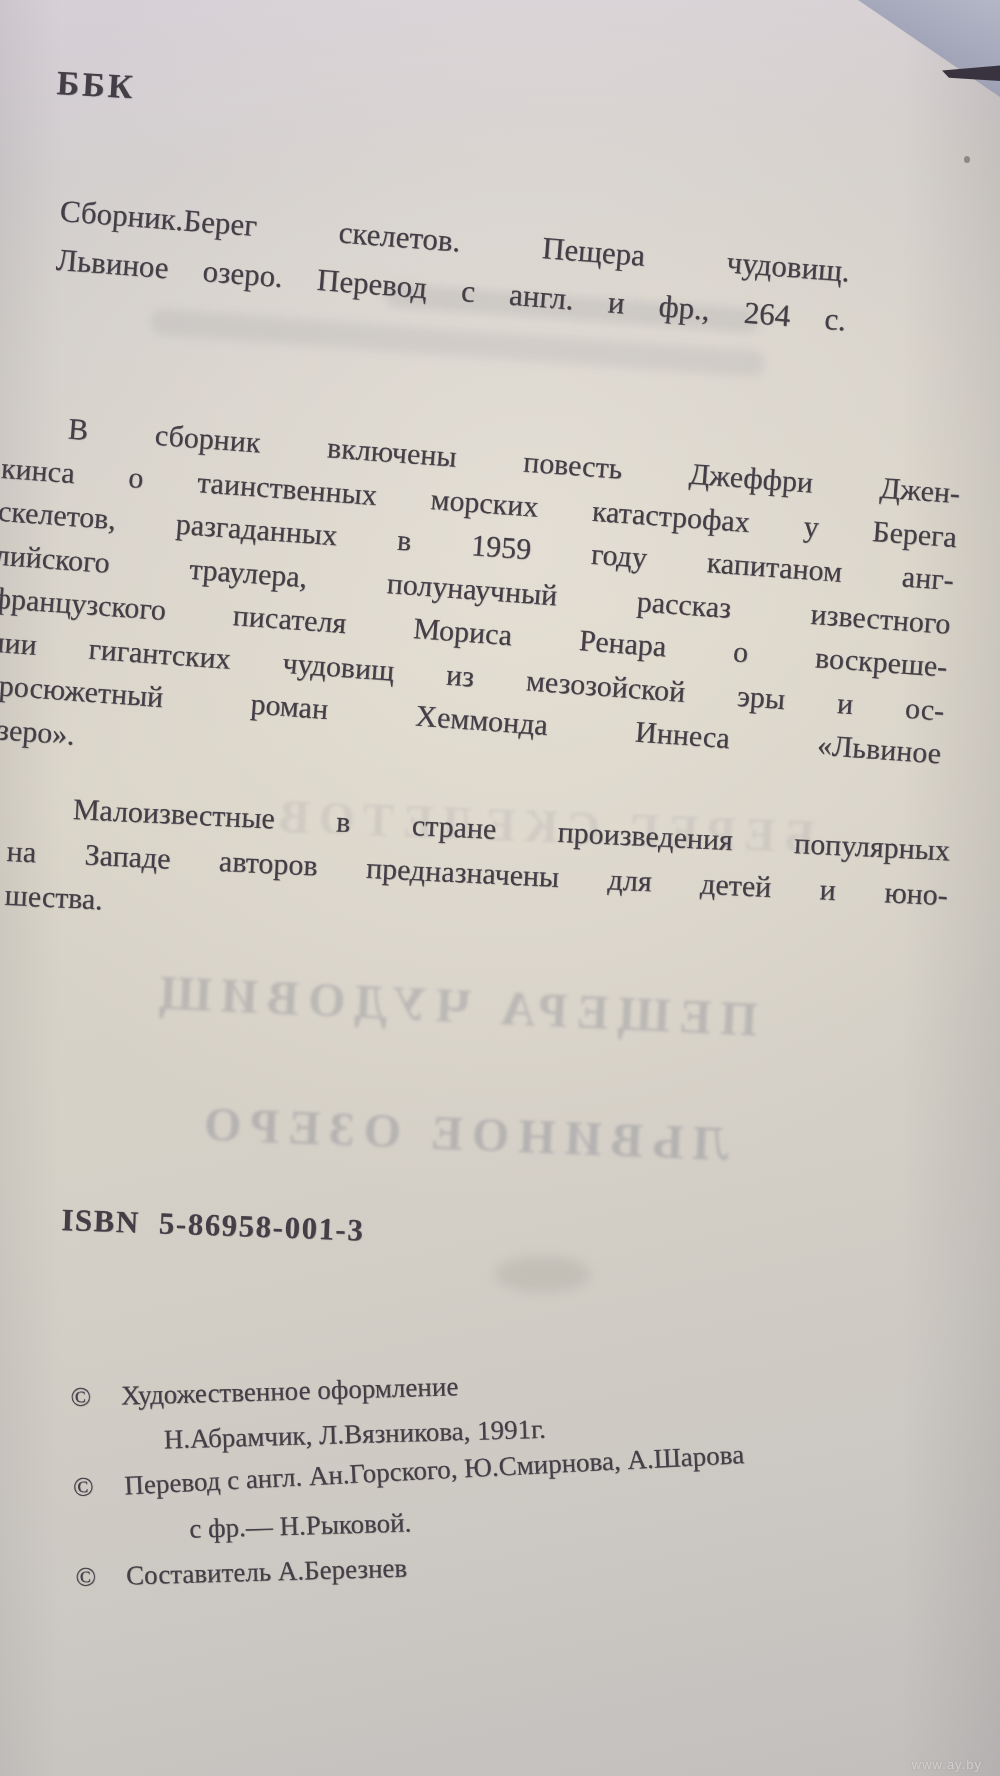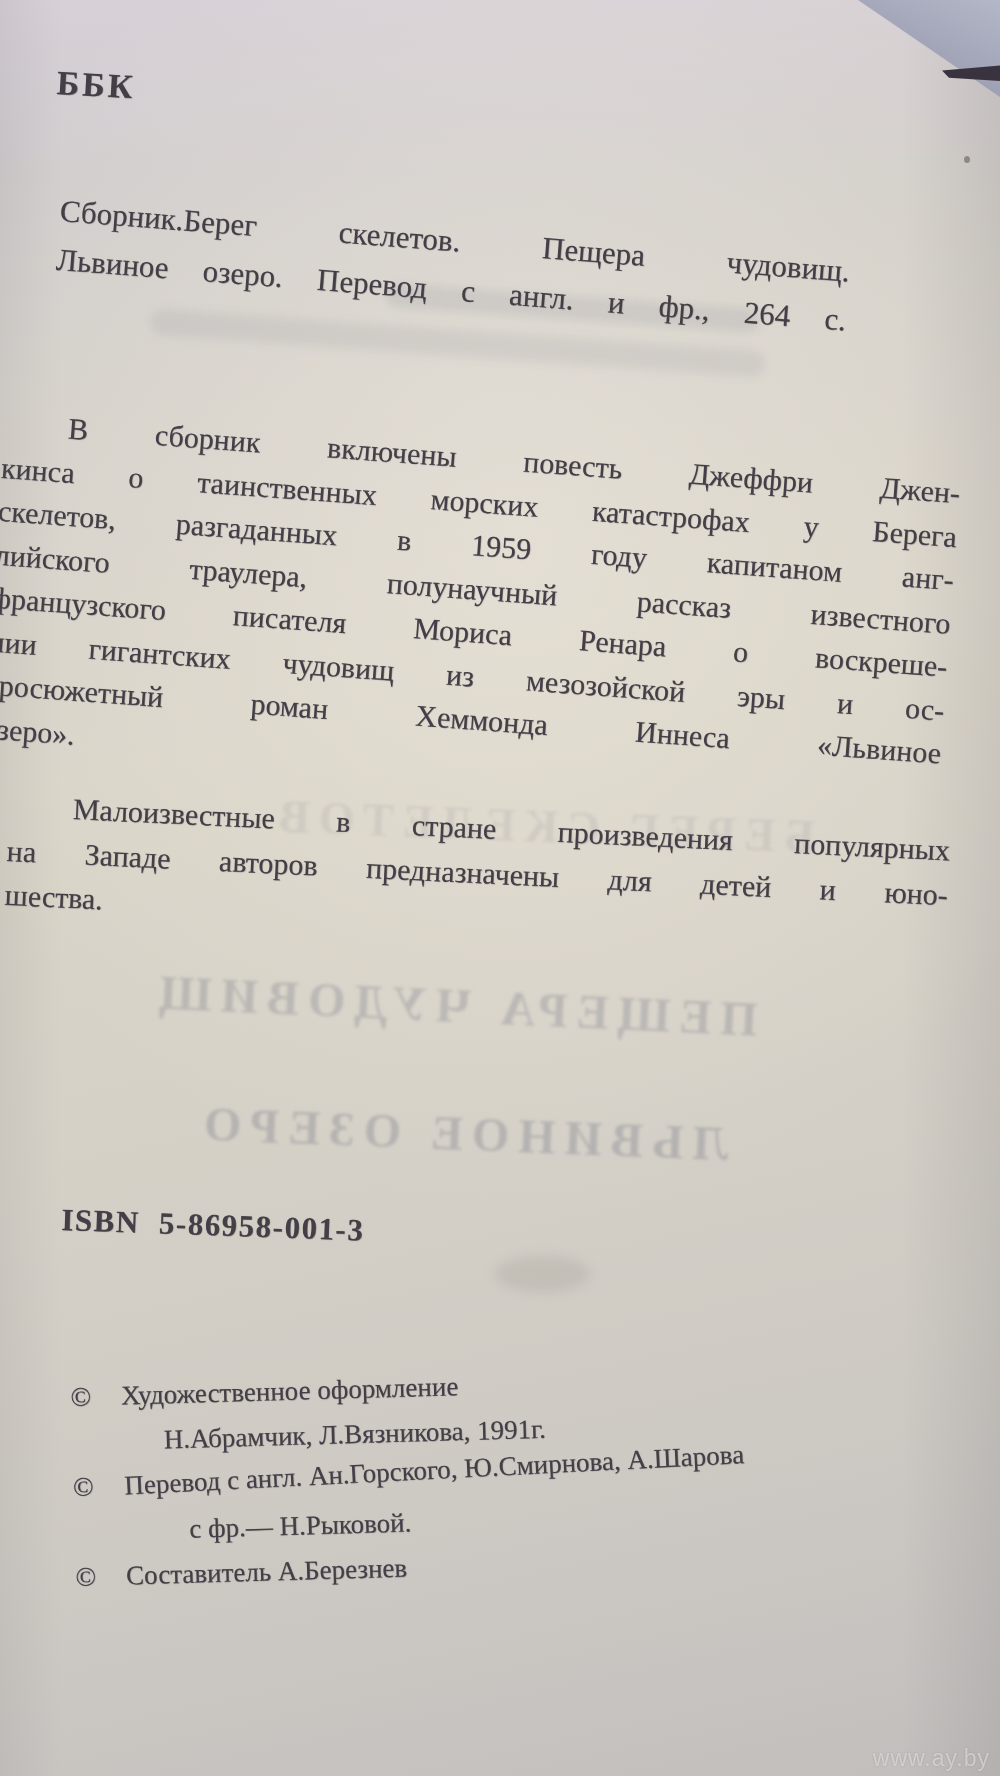--- a/index.html
+++ b/index.html
@@ -60,22 +60,22 @@
   
   .bg-corner{position:absolute;top:0;right:0;width:142px;height:97px;
              background:linear-gradient(205deg,#b4b7c7 0%,#a0a3b6 55%,#8c8fa4 100%);
              clip-path:polygon(0 0,100% 0,100% 100%);}
   .cover-sliver{position:absolute;top:61px;right:0;width:58px;height:21px;background:#39333f;
                 clip-path:polygon(0 45%,100% 22%,100% 95%,12% 80%);}
   .dot{position:absolute;left:964px;top:156px;width:6px;height:7px;border-radius:50%;
        background:rgba(95,85,75,0.55);}
   .smudge{position:absolute;left:495px;top:1256px;width:95px;height:36px;border-radius:50%;
           background:rgba(85,78,72,0.11);filter:blur(6px);}
-  .wm{position:absolute;right:10px;bottom:4px;font-family:"Liberation Sans","DejaVu Sans",sans-serif;
-      font-size:23px;letter-spacing:1px;color:rgba(240,240,238,0.55);
+  .wm{position:absolute;right:18px;bottom:4px;font-family:"Liberation Sans","DejaVu Sans",sans-serif;
+      font-size:13px;letter-spacing:1px;color:rgba(240,240,238,0.55);
       text-shadow:0 0 2px rgba(120,120,120,0.45);}
 </style>
 </head>
 <body>
 
 <div class="photo">
 
   <div class="gs gs1"></div>
   <div class="gs gs2"></div>
   <div class="ghost g-a">БЕРЕГ СКЕЛЕТОВ</div>

